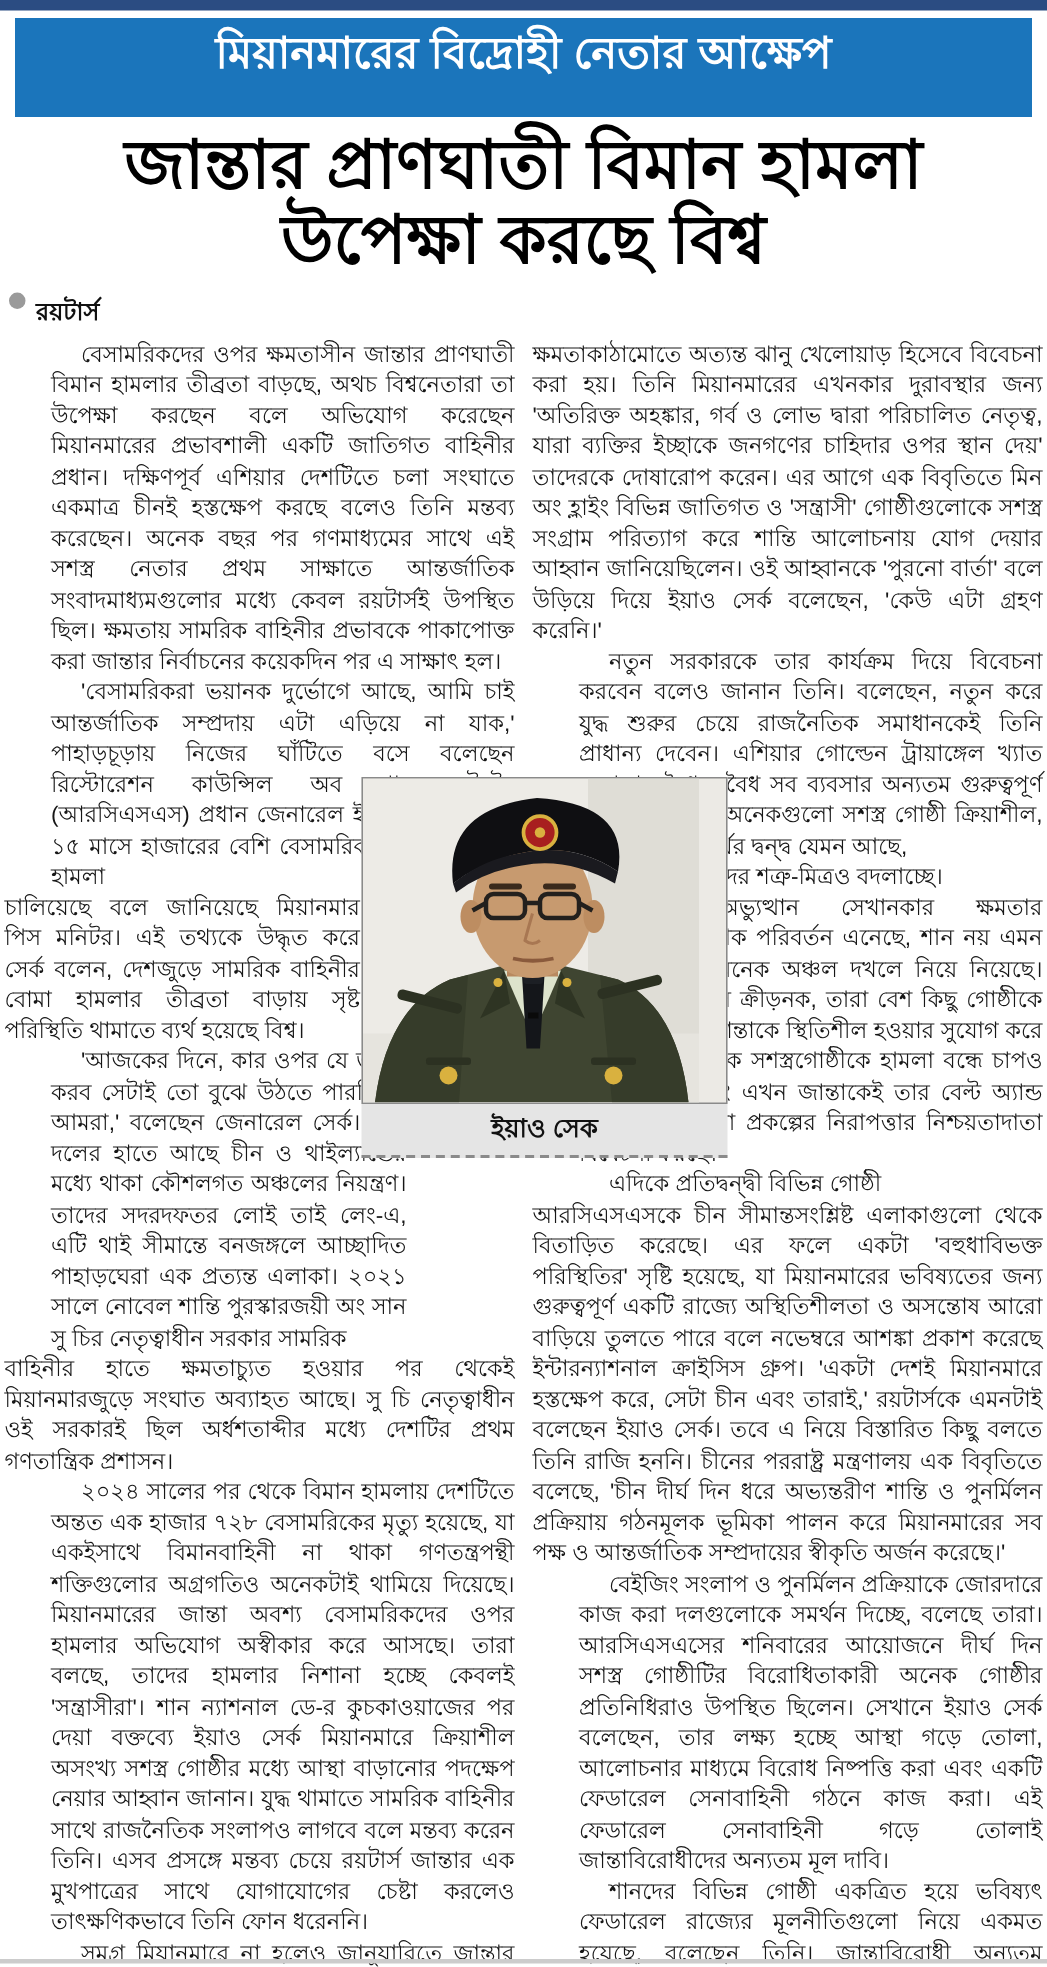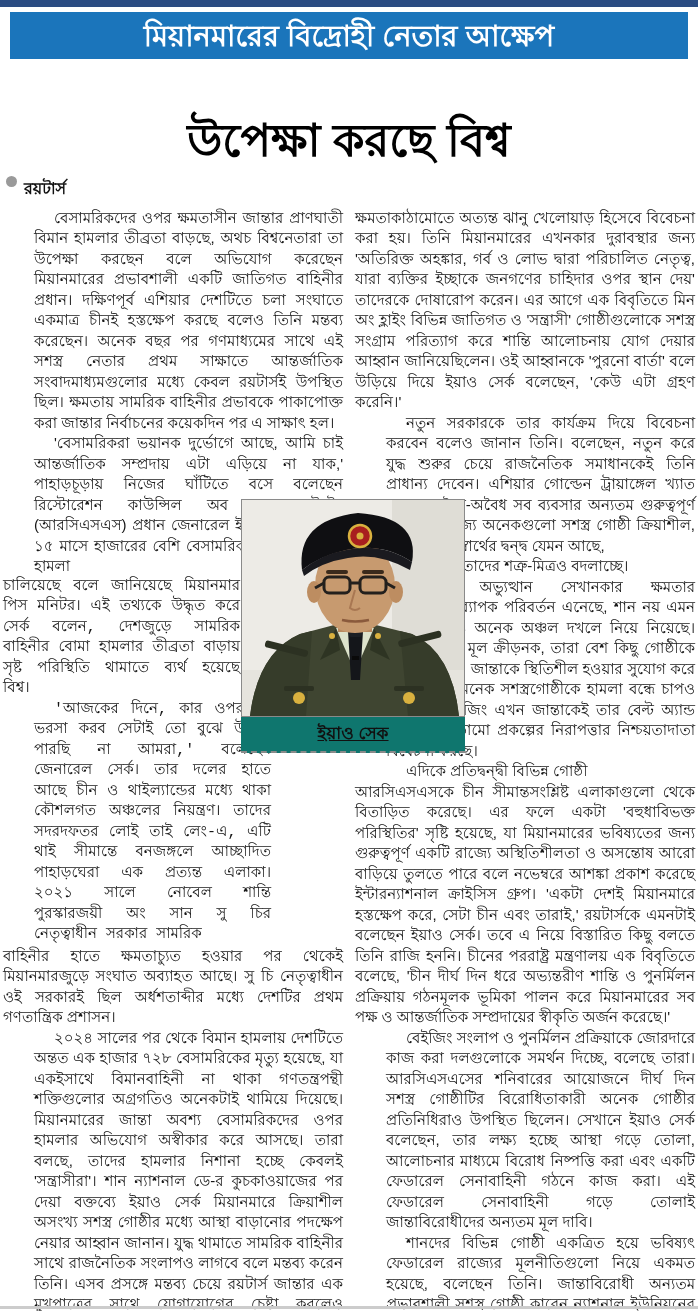--- a/index.html
+++ b/index.html
@@ -12,21 +12,21 @@
     color:#111;
   }
   .top-strip { height:7px; background:#2b4c82; }
   .kicker {
     margin:5px 10px 0 10px;
     background:#1b75bb;
     color:#ffffff;
     text-align:center;
     font-weight:bold;
     font-size:29px;
-    height:47px;
+    height:66px;
     line-height:49px;
     overflow:hidden;
   }
   .headline {
     text-align:center;
     font-weight:bold;
     color:#000000;
     font-size:45px;
     line-height:1.12;
     margin:7px 6px 2px 6px;
@@ -53,29 +53,28 @@
   }
   .col {
     flex:1 1 0;
     font-size:15px;
     line-height:20.5px;
     text-align:justify;
     color:#161616;
   }
   p.seg { margin:0; }
   p.indent { text-indent:20px;margin-left:31px; }
-  .narrow-left { width:237px;font-family:Liberation Mono, monospace; }
+  .narrow-left { width:237px; }
   .narrow-right { margin-left:118px; }
   .photo-block {
     position:absolute;
     left:241px;
     top:291px;
-    width:224px;
-    background:#0f766e;
-    text-decoration:underline;
+    width:244px;
+    background:#e5e5e5;
   }
   .photo-frame {
     border:1px solid #8a8a8a;
     height:216px;
     overflow:hidden;
     background:#eceae5;
   }
   .photo-caption {
     text-align:center;
     font-weight:bold;
@@ -92,21 +91,21 @@
 </style>
 </head>
 <body>
 
 <div class="top-strip"></div>
 
 <div class="kicker">
   <span>মিয়ানমারের বিদ্রোহী নেতার আক্ষেপ</span>
 </div>
 
-<h1 class="headline"><br><span>উপেক্ষা করছে বিশ্ব</span></h1>
+<h1 class="headline"><span>জান্তার প্রাণঘাতী বিমান হামলা</span><br><span>উপেক্ষা করছে বিশ্ব</span></h1>
 
 <div class="byline">
   <span class="byline-dot"></span>
   <span>রয়টার্স</span>
 </div>
 
 <div class="article">
 
   <div class="col">
     <p class="seg indent">বেসামরিকদের ওপর ক্ষমতাসীন জান্তার প্রাণঘাতী বিমান হামলার তীব্রতা বাড়ছে, অথচ বিশ্বনেতারা তা উপেক্ষা করছেন বলে অভিযোগ করেছেন মিয়ানমারের প্রভাবশালী একটি জাতিগত বাহিনীর প্রধান। দক্ষিণপূর্ব এশিয়ার দেশটিতে চলা সংঘাতে একমাত্র চীনই হস্তক্ষেপ করছে বলেও তিনি মন্তব্য করেছেন। অনেক বছর পর গণমাধ্যমের সাথে এই সশস্ত্র নেতার প্রথম সাক্ষাতে আন্তর্জাতিক সংবাদমাধ্যমগুলোর মধ্যে কেবল রয়টার্সই উপস্থিত ছিল। ক্ষমতায় সামরিক বাহিনীর প্রভাবকে পাকাপোক্ত করা জান্তার নির্বাচনের কয়েকদিন পর এ সাক্ষাৎ হল।</p>

